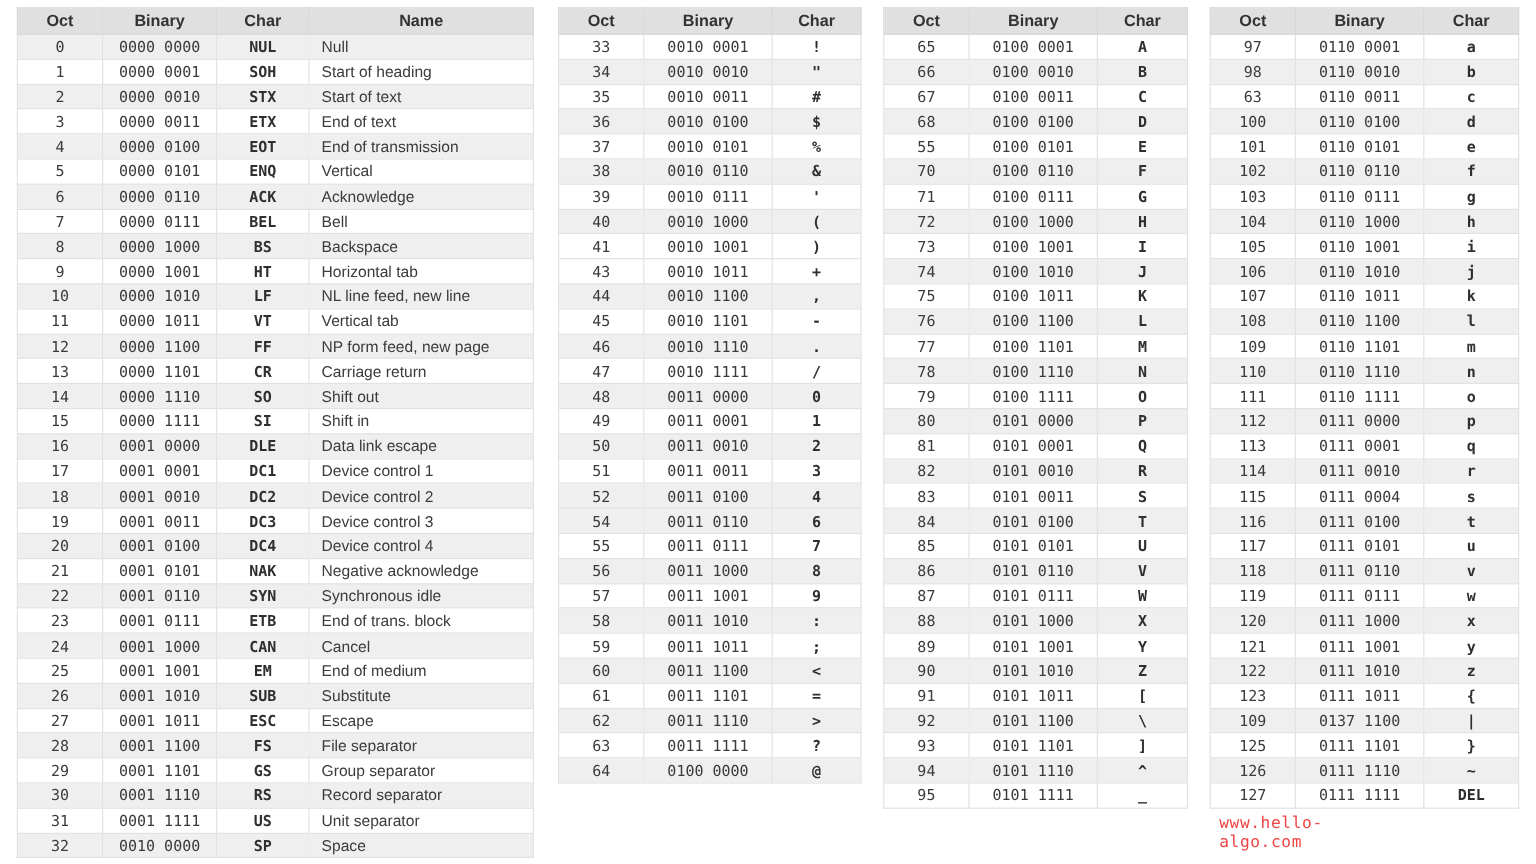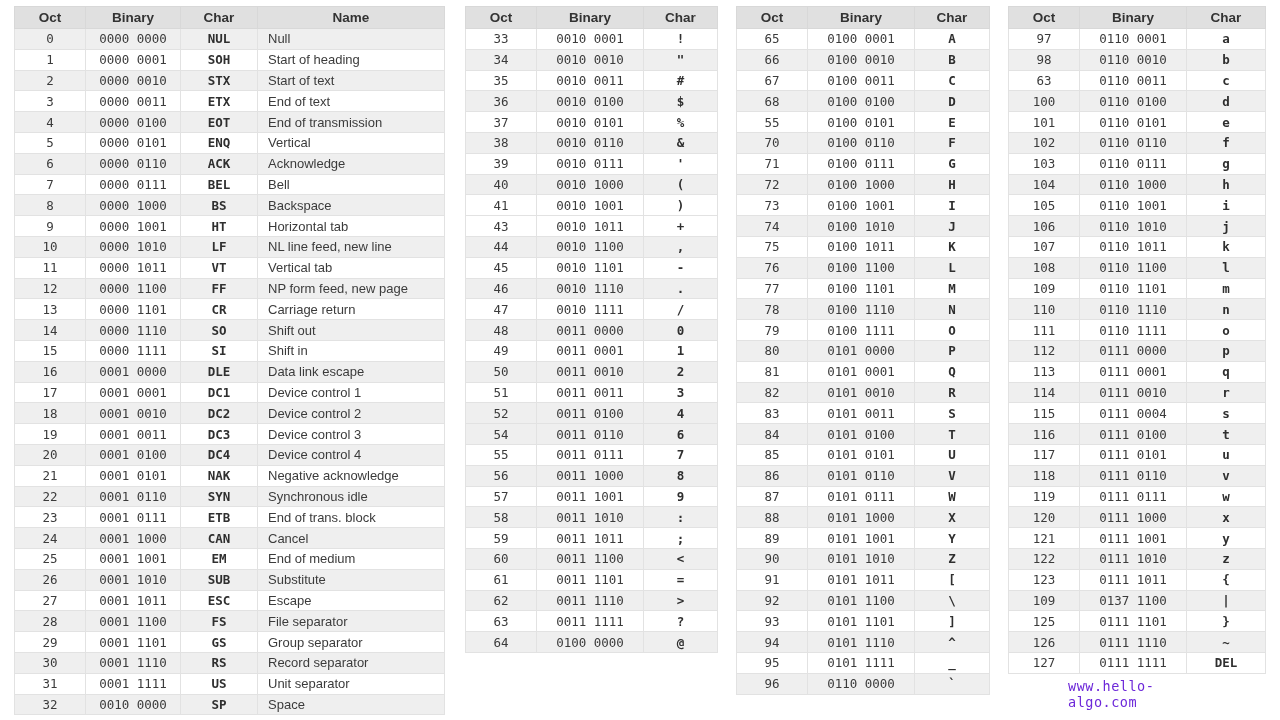--- a/index.html
+++ b/index.html
@@ -55,25 +55,25 @@
 
   
   .t0 th:nth-child(1) { width: 70px; }
   .t0 th:nth-child(2) { width: 94px; }
   .t0 th:nth-child(3) { width: 76px; }
   .t1 th:nth-child(1), .t2 th:nth-child(1), .t3 th:nth-child(1) { width: 70px; }
   .t1 th:nth-child(2), .t2 th:nth-child(2), .t3 th:nth-child(2) { width: 106px; }
 
   .watermark {
     position: absolute;
-    left: 1068px;
+    left: 1016px;
     top: 678px;
     font-family: "DejaVu Sans Mono", monospace;
     font-size: 13.5px;
-    color: #6d28d9;
+    color: #ef4444;
     letter-spacing: 0.5px;
   }
 </style>
 </head>
 <body>
 
 <div class="page">
   <table class="tbl t0">
       <thead>
         <tr>
@@ -602,25 +602,20 @@
         <tr class="stripe">
           <td class="c0">94</td>
           <td class="c1">0101 1110</td>
           <td class="c2">^</td>
         </tr>
         <tr>
           <td class="c0">95</td>
           <td class="c1">0101 1111</td>
           <td class="c2">_</td>
         </tr>
-        <tr class="stripe">
-          <td class="c0">96</td>
-          <td class="c1">0110 0000</td>
-          <td class="c2">`</td>
-        </tr>
       </tbody>
     </table>
   <table class="tbl t3">
       <thead>
         <tr>
           <th>Oct</th>
           <th>Binary</th>
           <th>Char</th>
         </tr>
       </thead>

